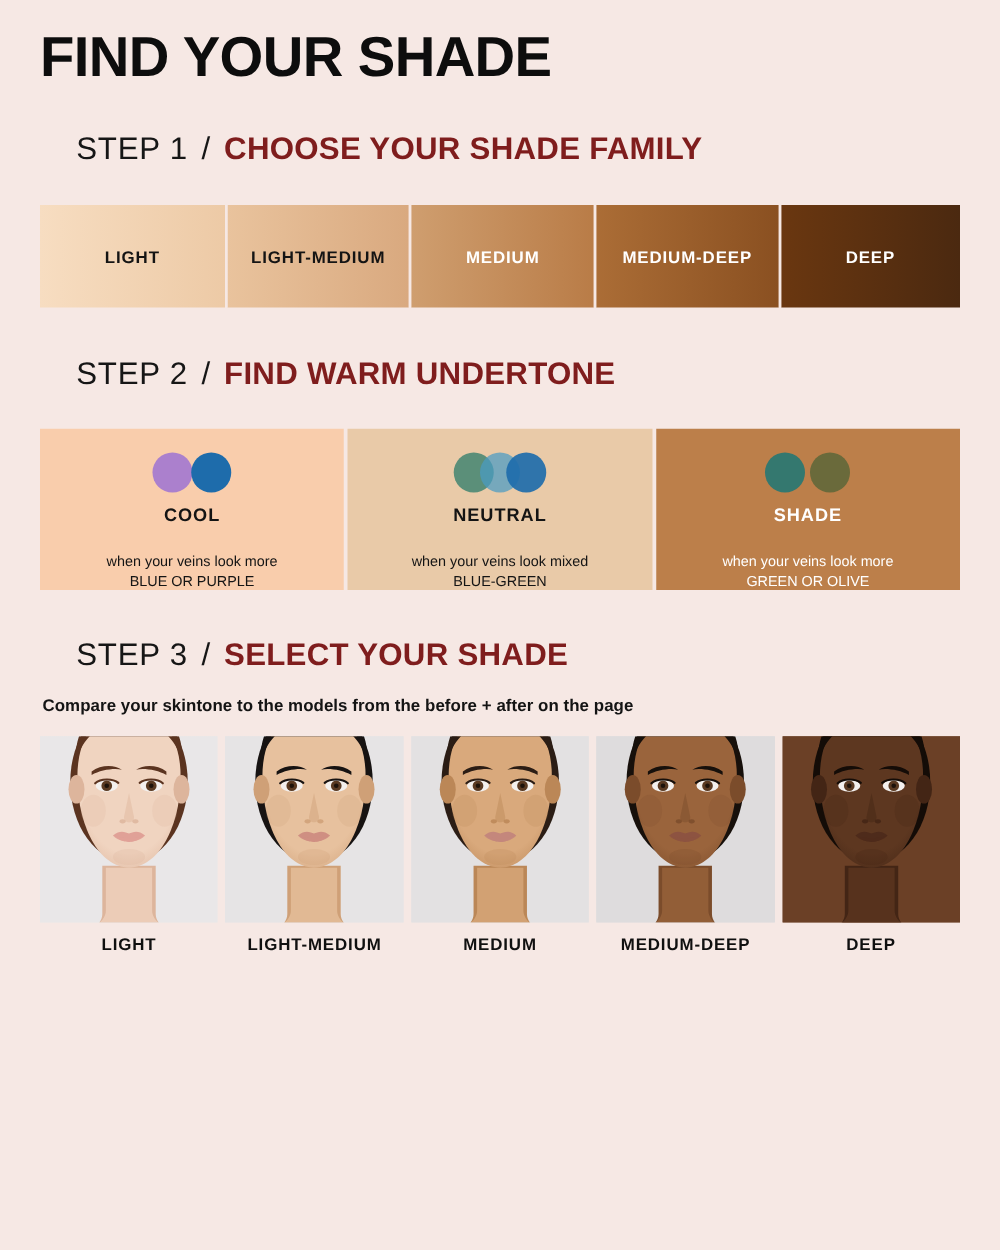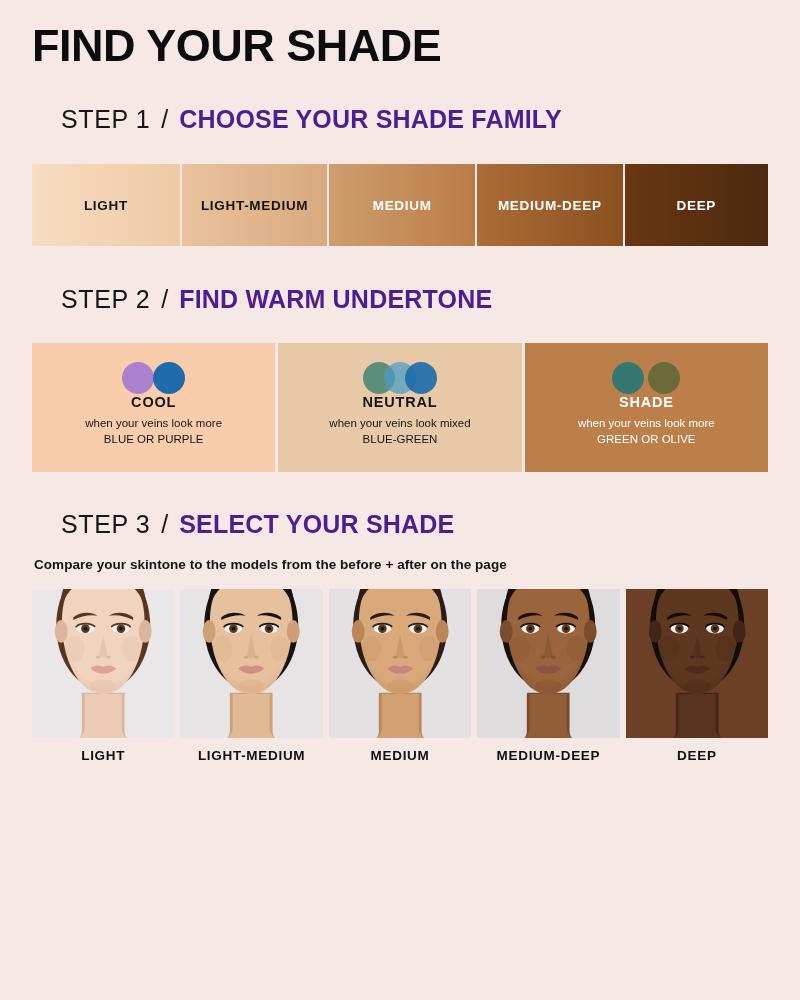--- a/index.html
+++ b/index.html
@@ -52,21 +52,21 @@
   .step-slash {
     font-size: 25px;
     font-weight: 300;
     color: #161616;
     margin: 0 11px 0 11px;
   }
   .step-label {
     font-size: 25px;
     font-weight: 700;
     letter-spacing: 0.2px;
-    color: #4c1d95;
+    color: #7f1d1d;
   }
   #step1-head { top: 105px; }
   #step2-head { top: 285px; }
   #step3-head { top: 510px; }
 
   .step3-sub {
     position: absolute;
     left: 34px;
     top: 557px;
     font-size: 13.5px;
@@ -128,26 +128,27 @@
   .dot {
     width: 32px;
     height: 32px;
     border-radius: 50%;
   }
   .dots.cool .dot + .dot { margin-left: -1px; }
   .dots.neutral .dot + .dot { margin-left: -11px; }
   .dots.warm .dot + .dot { margin-left: 4px; }
 
   .undertone-title {
+    margin-top: 11px;
     font-size: 14.5px;
     font-weight: 700;
     letter-spacing: 0.8px;
   }
   .undertone-desc {
-    margin-top: 6px;
+    margin-top: 22px;
     font-size: 11.5px;
     line-height: 1.38;
     text-align: center;
     font-weight: 400;
   }
   .undertone-desc .emph {
     display: block;
   }
 
   

